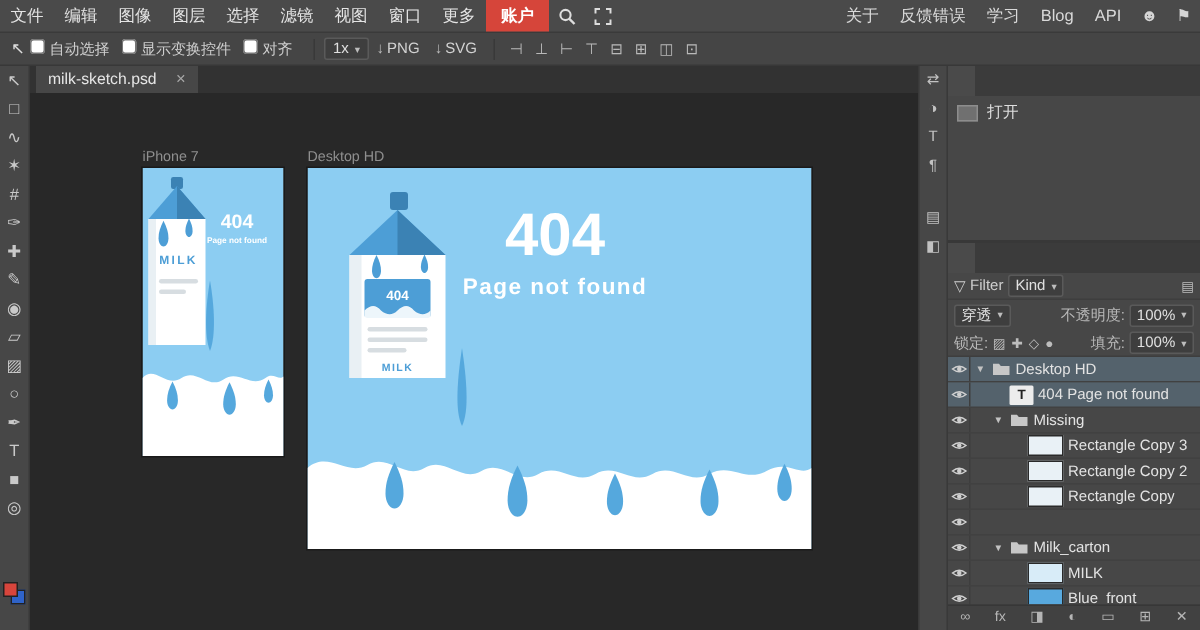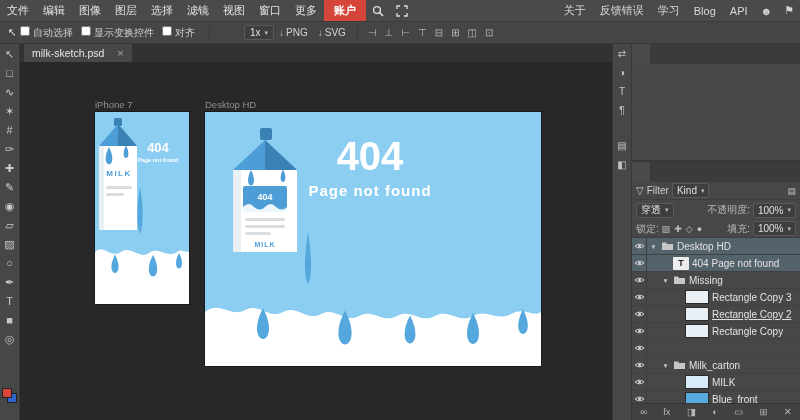--- a/index.html
+++ b/index.html
@@ -21,21 +21,21 @@
   .menu-right { display:flex; align-items:stretch; margin-left:auto; }
   .menu-right .menu-item { color:#d9d9d9; }
 
   
   #toolbar { height:22px; flex:0 0 22px; display:flex; align-items:center; background:#454545; border-bottom:1px solid #383838; padding-left:4px; color:#c9c9c9; font-size:10px; }
   .tb-toolicon { width:16px; text-align:center; color:#ddd; font-size:11px; }
   .tb-checks { display:flex; align-items:center; }
   .tb-check { display:flex; align-items:flex-start; margin-right:8px; color:#cfcfcf; }
   .tb-check input { width:10px; height:10px; margin-right:3px; }
   .sep { width:1px; height:14px; background:#393939; margin:0 6px; flex:0 0 1px; }
-  .tb-select { display:inline-flex; align-items:center; gap:4px; background:#3e3e3e; border:1px solid #5a5a5a; border-radius:2px; padding:1px 5px; color:#e0e0e0;margin-left:28px; }
+  .tb-select { display:inline-flex; align-items:center; gap:4px; background:#3e3e3e; border:1px solid #5a5a5a; border-radius:2px; padding:1px 5px; color:#e0e0e0; }
   .caret { font-size:7px; color:#bdbdbd; }
   .tb-exports { display:flex; align-items:center; }
   .tb-export { display:flex; align-items:center; gap:2px; padding:0 5px; color:#d2d2d2; cursor:pointer; }
   .tb-export .dl { font-size:10px; color:#bdbdbd; }
   .tb-icons { display:flex; align-items:center; }
   .tb-icon { padding:0 4px; color:#b9b9b9; font-size:10px; cursor:pointer; }
 
   
   #main { flex:1; display:flex; min-height:0; }
 
@@ -302,20 +302,27 @@
       </div>
 
     <div id="panels">
 
       <div id="history-panel">
         <div class="ptabs">
 
         <span class="ptab active"></span>
             <span class="ptab"></span>
           </div>
+        <div id="history-body">
+
+        <div class="hist-row">
+              <span class="hist-thumb"></span>
+              <span>打开</span>
+            </div>
+          </div>
       </div>
 
       <div id="layers-panel">
         <div class="ptabs">
 
         <span class="ptab active"></span>
             <span class="ptab"></span>
             <span class="ptab"></span>
           </div>
 
@@ -424,21 +431,21 @@
                 <span class="layer-label">Rectangle Copy 3</span>
               </span>
             </div>
             <div class="layer-row" data-type="thumb">
               <span class="eye-cell">
                 <svg width="11" height="8" viewBox="0 0 11 8">
                   <path d="M1,4 Q5.5,0.3 10,4 Q5.5,7.7 1,4 Z" fill="none" stroke="#cfcfcf" stroke-width="1"></path>
                   <circle cx="5.5" cy="4" r="1.5" fill="#cfcfcf"></circle>
                 </svg>
               </span>
-              <span class="indent-target" style="padding-left: 26px; text-decoration: underline;">
+              <span class="indent-target" style="padding-left: 26px;">
                 <span class="twisty">▼</span>
 
                 <span class="thumb" style="background: rgb(233, 241, 246);"></span>
                 <span class="layer-label">Rectangle Copy 2</span>
               </span>
             </div>
             <div class="layer-row" data-type="thumb">
               <span class="eye-cell">
                 <svg width="11" height="8" viewBox="0 0 11 8">
                   <path d="M1,4 Q5.5,0.3 10,4 Q5.5,7.7 1,4 Z" fill="none" stroke="#cfcfcf" stroke-width="1"></path>

